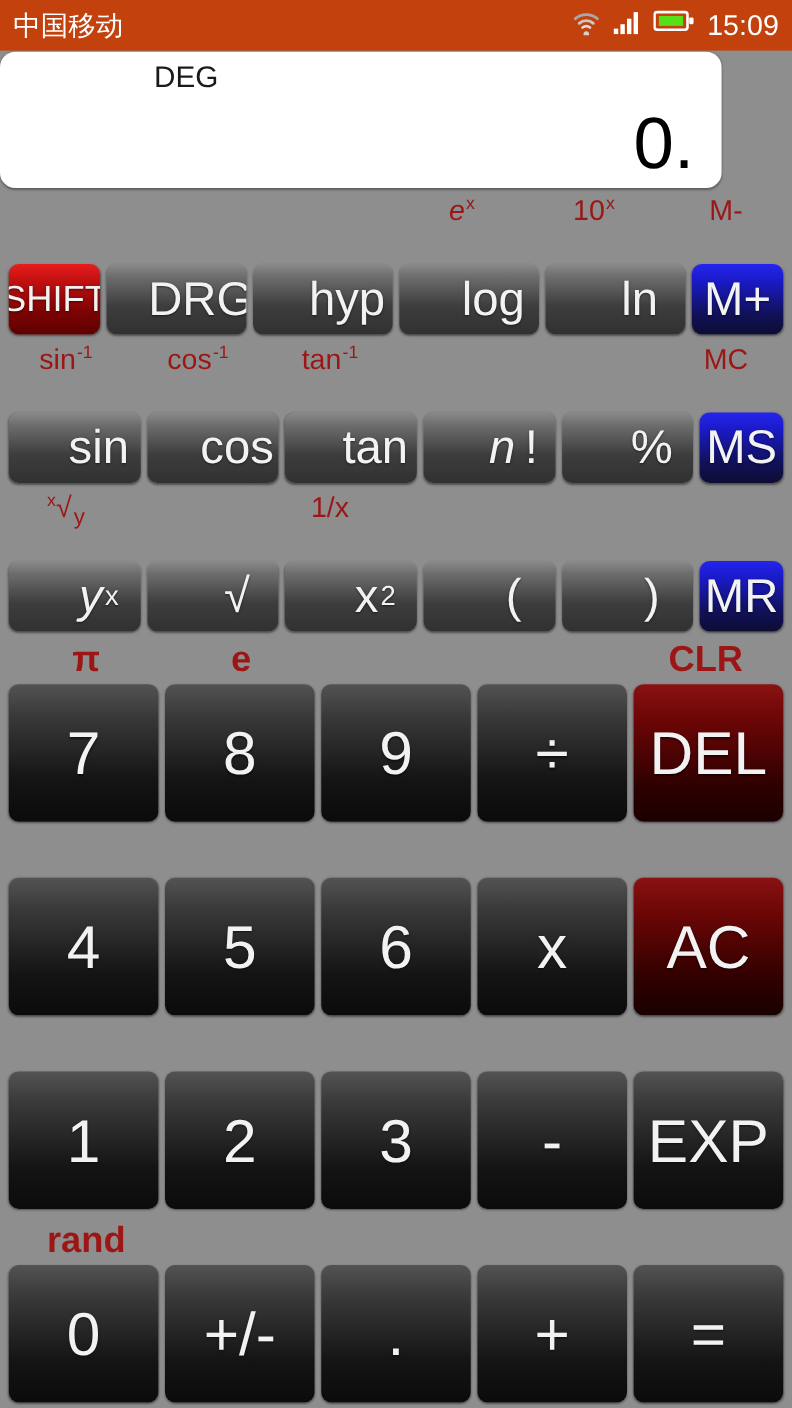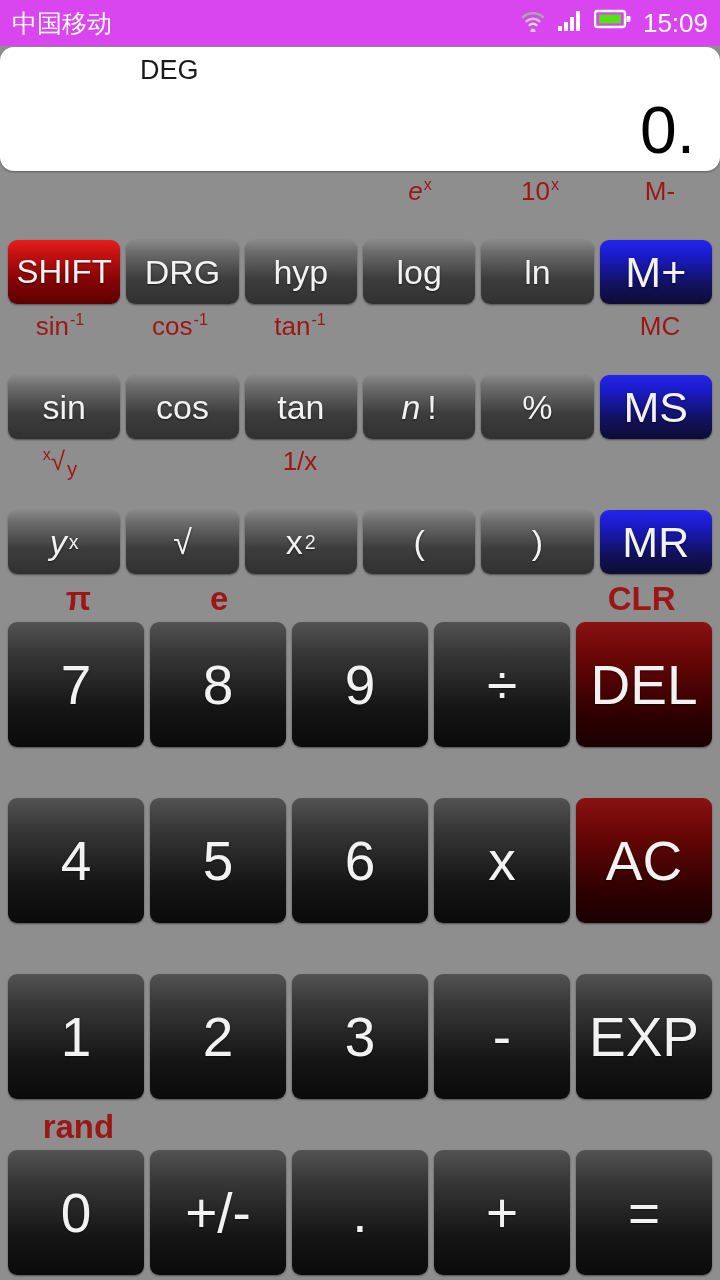--- a/index.html
+++ b/index.html
@@ -20,21 +20,21 @@
     background: #8e8e8e;
     overflow: hidden;
   }
 
   
   .statusbar {
     position: absolute;
     top: 0; left: 0;
     width: 720px;
     height: 46px;
-    background: #d946ef;
+    background: #c2410c;
     display: flex;
     align-items: center;
     justify-content: space-between;
     padding: 0 12px;
     box-sizing: border-box;
   }
   .carrier {
     color: #fff;
     font-size: 25px;
     letter-spacing: 0px;
@@ -53,21 +53,21 @@
     font-size: 26px;
     font-family: "Liberation Sans", sans-serif;
     margin-left: 2px;
   }
 
   
   .display {
     position: absolute;
     top: 47px;
     left: 0px;
-    width: 720px;
+    width: 656px;
     height: 124px;
     background: #ffffff;
     border-radius: 14px;
     box-sizing: border-box;
     box-shadow: 0 1px 2px rgba(0,0,0,0.35);
   }
   .display-mode {
     position: absolute;
     top: 8px;
     left: 140px;
@@ -163,21 +163,22 @@
     font-family: "Liberation Sans", sans-serif;
     cursor: pointer;
     padding: 0;
     box-shadow: 0 1px 2px rgba(0,0,0,0.45);
     user-select: none;
     overflow: hidden;
     text-shadow: 0 1px 2px rgba(0,0,0,0.55);
   }
   .key.gray {
     background: linear-gradient(to bottom, #8a8a8a 0%, #6d6d6d 18%, #3d3d3d 60%, #313131 100%);
-    font-size: 34px;
+    font-size: 43px;
+    padding-left: 44px;
   }
   .key.dark {
     background: linear-gradient(to bottom, #535353 0%, #3a3a3a 22%, #141414 70%, #0b0b0b 100%);
     font-size: 55px;
   }
   .key.red {
     background: linear-gradient(to bottom, #e81c1c 0%, #c01010 25%, #800404 65%, #5e0000 100%);
     font-size: 33px;
   }
   .key.darkred {

